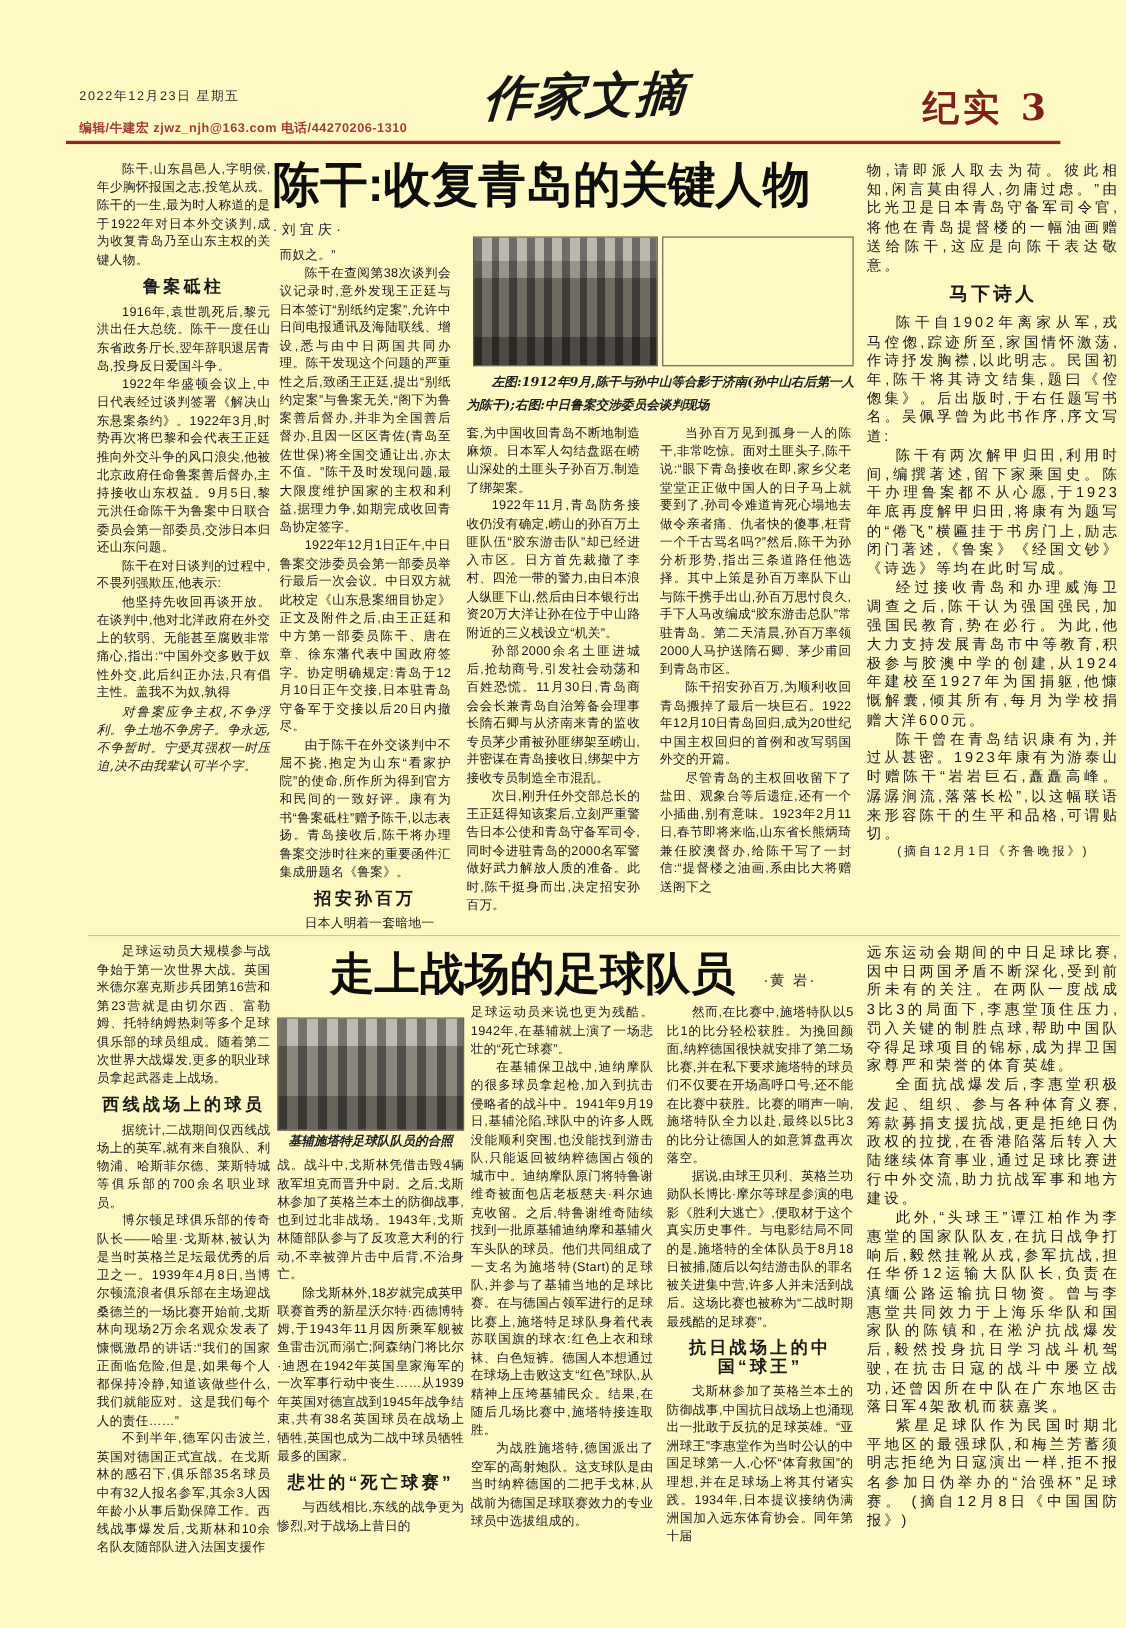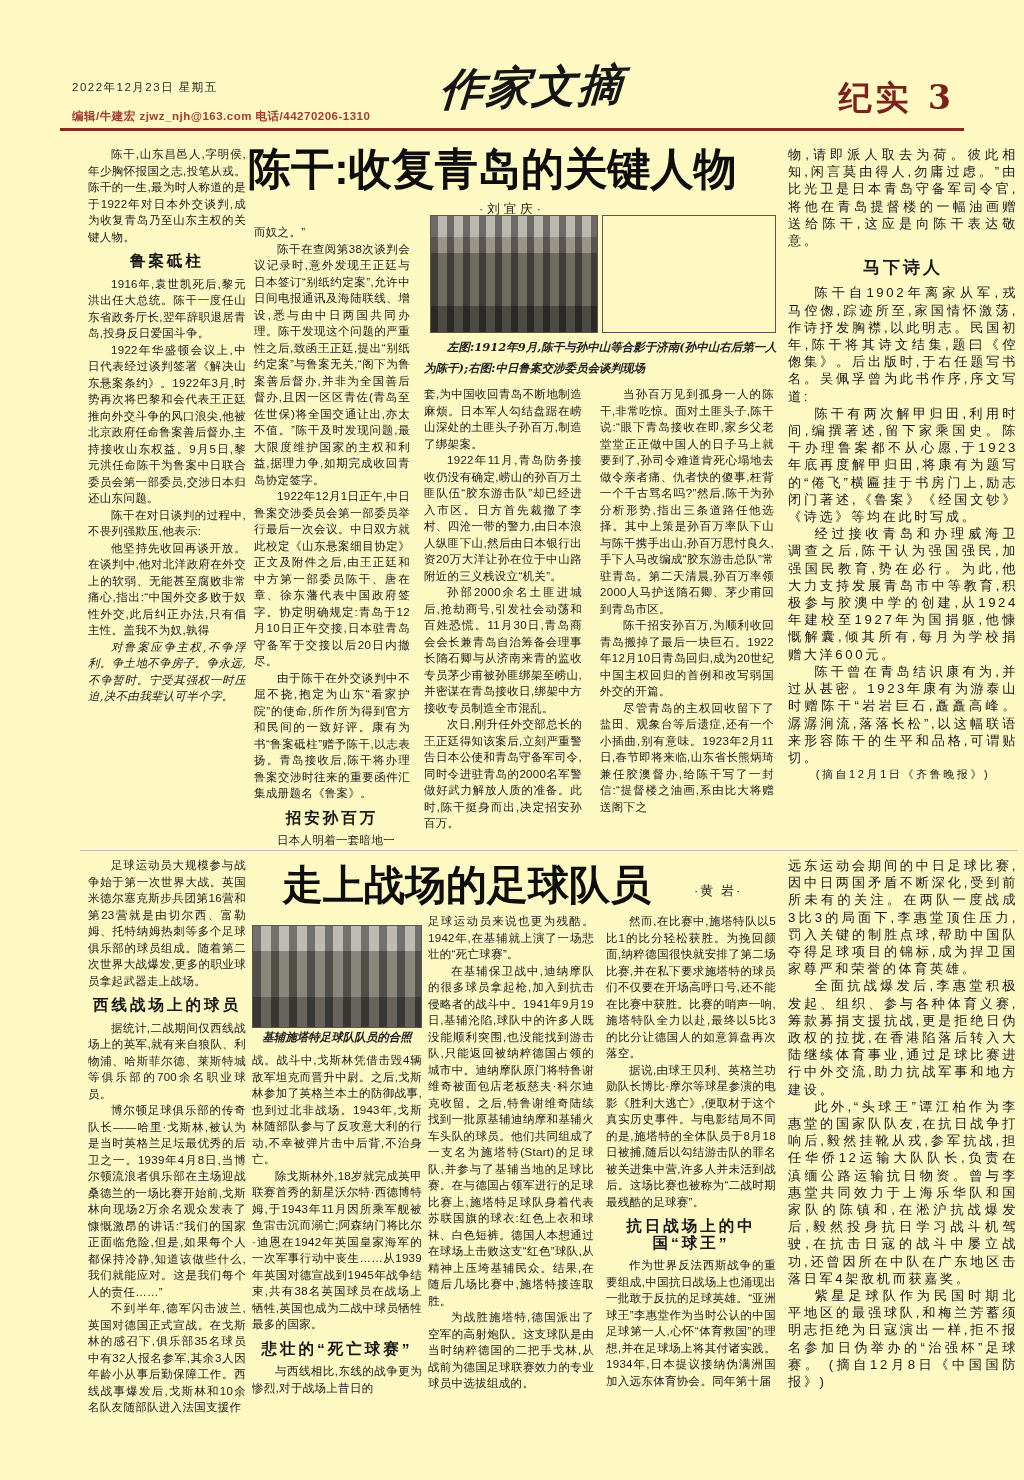--- a/index.html
+++ b/index.html
@@ -12,25 +12,25 @@
             font-family:"DejaVu Serif",serif;font-size:44px;font-weight:bold;font-style:italic;
             transform:skewX(-5deg) rotate(-1.5deg);letter-spacing:2px;color:#161616;}
   .section-box{position:absolute;right:69px;top:76px;font-family:"DejaVu Serif",serif;
                font-weight:900;font-size:33px;color:#7c211c;letter-spacing:4px;text-align:center;}
   .header-rule{position:absolute;left:60px;top:128px;width:904px;height:3px;background:#8a2a25;}
   .article-divider{position:absolute;left:80px;top:850px;width:938px;height:1px;background:#c4bfb5;}
   
   .headline1{position:absolute;left:248px;top:140px;width:528px;height:58px;
              font-size:44px;font-weight:900;letter-spacing:0;line-height:58px;white-space:nowrap;
              transform:scaleX(.98);transform-origin:left;color:#0e0e0e;}
-  .byline1{position:absolute;left:248px;top:201px;width:528px;text-align:center;
+  .byline1{position:absolute;left:248px;top:201px;width:528px;
            font-size:12.5px;letter-spacing:4px;color:#222;}
   .headline2{position:absolute;left:282px;top:858px;width:404px;height:54px;
              font-family:Liberation Serif, serif;font-size:41px;font-weight:900;line-height:54px;
-             white-space:nowrap;color:#0e0e0e;}
+             white-space:nowrap;color:#0e0e0e;text-align:center;}
   .byline2{position:absolute;left:694px;top:882px;font-size:13px;letter-spacing:2px;color:#222;}
   
   .photo{position:absolute;border:1px solid #5a554d;box-sizing:border-box;}
   .photo1{left:430px;top:215px;width:168px;height:118px;
     background:
       repeating-linear-gradient(90deg, rgba(25,25,25,.55) 0 7px, rgba(120,115,105,.25) 7px 16px),
       linear-gradient(#d3cfc6 0 18%, #a49e93 18% 32%, #6e695f 32% 78%, #403c35 78% 100%);}
   .photo2{left:602px;top:215px;width:174px;height:118px;
     background:
       repeating-linear-gradient(90deg, rgba(20,20,20,.5) 0 9px, rgba(140,135,125,.2) 9px 22px),
@@ -150,21 +150,21 @@
     </div>
   <div id="a2c3" class="col">
       <p class="pg cont">足球运动员来说也更为残酷。1942年,在基辅就上演了一场悲壮的“死亡球赛”。</p>
       <p class="pg p">在基辅保卫战中,迪纳摩队的很多球员拿起枪,加入到抗击侵略者的战斗中。1941年9月19日,基辅沦陷,球队中的许多人既没能顺利突围,也没能找到游击队,只能返回被纳粹德国占领的城市中。迪纳摩队原门将特鲁谢维奇被面包店老板慈夫·科尔迪克收留。之后,特鲁谢维奇陆续找到一批原基辅迪纳摩和基辅火车头队的球员。他们共同组成了一支名为施塔特(Start)的足球队,并参与了基辅当地的足球比赛。在与德国占领军进行的足球比赛上,施塔特足球队身着代表苏联国旗的球衣:红色上衣和球袜、白色短裤。德国人本想通过在球场上击败这支“红色”球队,从精神上压垮基辅民众。结果,在随后几场比赛中,施塔特接连取胜。</p>
       <p class="pg p">为战胜施塔特,德国派出了空军的高射炮队。这支球队是由当时纳粹德国的二把手戈林,从战前为德国足球联赛效力的专业球员中选拔组成的。</p>
     </div>
   <div id="a2c4" class="col">
       <p class="pg p">然而,在比赛中,施塔特队以5比1的比分轻松获胜。为挽回颜面,纳粹德国很快就安排了第二场比赛,并在私下要求施塔特的球员们不仅要在开场高呼口号,还不能在比赛中获胜。比赛的哨声一响,施塔特队全力以赴,最终以5比3的比分让德国人的如意算盘再次落空。</p>
       <p class="pg p">据说,由球王贝利、英格兰功勋队长博比·摩尔等球星参演的电影《胜利大逃亡》,便取材于这个真实历史事件。与电影结局不同的是,施塔特的全体队员于8月18日被捕,随后以勾结游击队的罪名被关进集中营,许多人并未活到战后。这场比赛也被称为“二战时期最残酷的足球赛”。</p>
       <h3 class="pg head">抗日战场上的中国“球王”</h3>
-      <p class="pg p">作为世界反法西斯战争的重要组成,中国抗日战场上也涌现出一批敢于反抗的足球英雄。“亚洲球王”李惠堂作为当时公认的中国足球第一人,心怀“体育救国”的理想,并在足球场上将其付诸实践。1934年,日本提议接纳伪满洲国加入远东体育协会。同年第十届</p>
+      <p class="pg p">戈斯林参加了英格兰本土的防御战事,中国抗日战场上也涌现出一批敢于反抗的足球英雄。“亚洲球王”李惠堂作为当时公认的中国足球第一人,心怀“体育救国”的理想,并在足球场上将其付诸实践。1934年,日本提议接纳伪满洲国加入远东体育协会。同年第十届</p>
     </div>
   <div id="a2cw" class="col colwide">
       <p class="pg cont">远东运动会期间的中日足球比赛,因中日两国矛盾不断深化,受到前所未有的关注。在两队一度战成3比3的局面下,李惠堂顶住压力,罚入关键的制胜点球,帮助中国队夺得足球项目的锦标,成为捍卫国家尊严和荣誉的体育英雄。</p>
       <p class="pg p">全面抗战爆发后,李惠堂积极发起、组织、参与各种体育义赛,筹款募捐支援抗战,更是拒绝日伪政权的拉拢,在香港陷落后转入大陆继续体育事业,通过足球比赛进行中外交流,助力抗战军事和地方建设。</p>
       <p class="pg p">此外,“头球王”谭江柏作为李惠堂的国家队队友,在抗日战争打响后,毅然挂靴从戎,参军抗战,担任华侨12运输大队队长,负责在滇缅公路运输抗日物资。曾与李惠堂共同效力于上海乐华队和国家队的陈镇和,在淞沪抗战爆发后,毅然投身抗日学习战斗机驾驶,在抗击日寇的战斗中屡立战功,还曾因所在中队在广东地区击落日军4架敌机而获嘉奖。</p>
       <p class="pg p">紫星足球队作为民国时期北平地区的最强球队,和梅兰芳蓄须明志拒绝为日寇演出一样,拒不报名参加日伪举办的“治强杯”足球赛。 (摘自12月8日《中国国防报》)</p>
     </div>
 
 </div>
 

